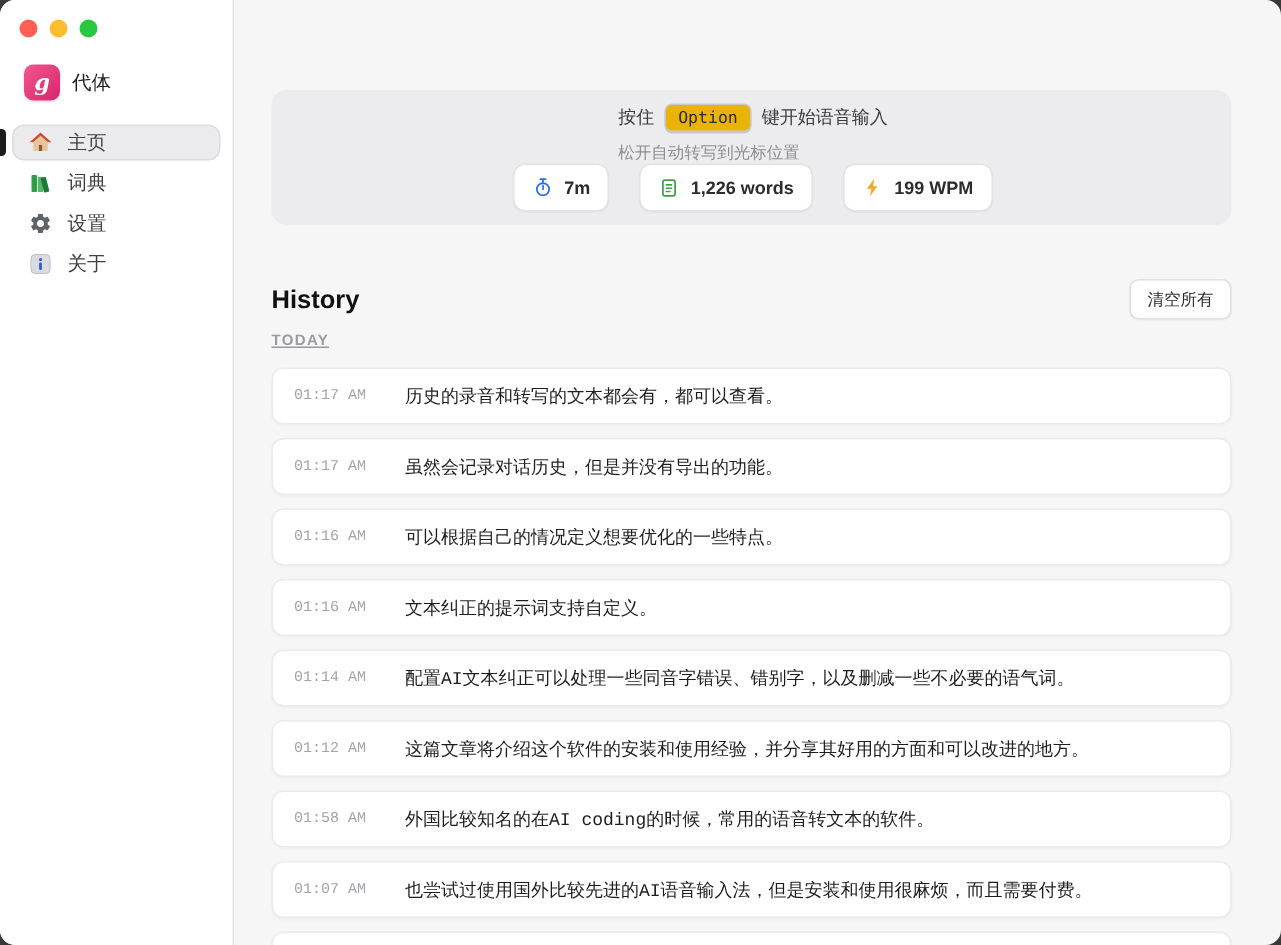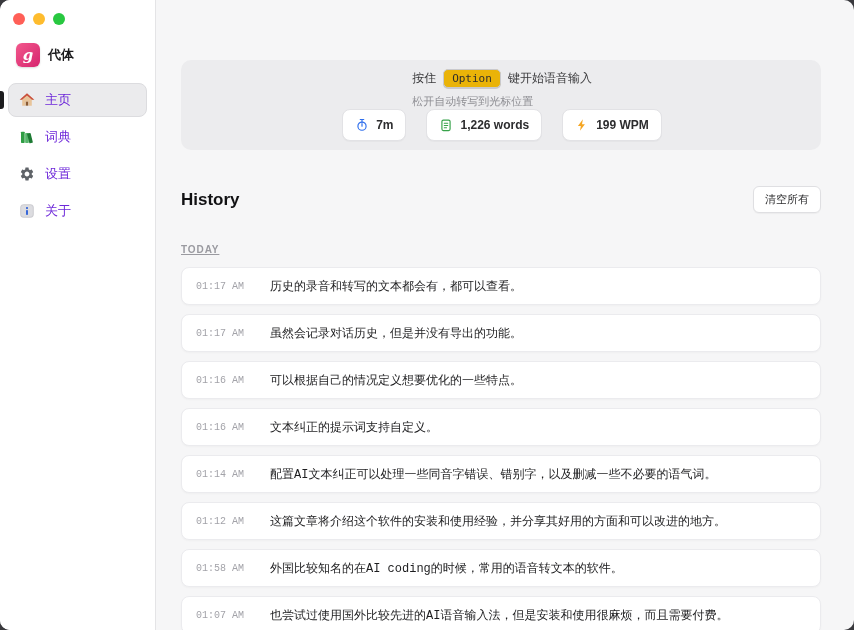--- a/index.html
+++ b/index.html
@@ -28,31 +28,31 @@
   .tl { width: 12px; height: 12px; border-radius: 50%; }
   .app-row { display: flex; align-items: center; gap: 8px; padding: 18px 0 0 16px; }
   .logo {
     width: 24px; height: 24px; border-radius: 6px;
     background: linear-gradient(135deg, #f2588c, #d6246e);
     color: #fff; font-family: "DejaVu Serif", serif;
     font-weight: bold; font-style: italic; font-size: 15px;
     display: flex; align-items: center; justify-content: center;
     box-shadow: 0 1px 2px rgba(0,0,0,0.15);
   }
-  .app-name { font-size: 13px; font-weight: 700; color: #1c1c1e; }
+  .app-name { font-size: 13px; font-weight: 400; color: #1c1c1e; }
   .nav { margin-top: 16px; }
   .nav-item {
     position: relative;
     display: flex; align-items: center;
-    height: 34px;
+    height: 24px;
     margin: 3px 8px;
     padding: 0 9px;
     border-radius: 8px;
     border: 1px solid transparent;
-    font-size: 13px; color: #6d28d9;
+    font-size: 13px; color: #404040;
     cursor: default;
   }
   .nav-item.active {
     background: #ebebed;
     border-color: #dcdcdf;
   }
   .active-bar {
     display: none;
     position: absolute; left: -9px; top: 50%;
     transform: translateY(-50%);
@@ -110,21 +110,21 @@
     background: #ffffff;
     border: 1px solid #dfdfe2;
     border-radius: 6px;
     padding: 5px 11px;
     font-size: 11px; color: #2c2c2e;
     font-family: inherit;
     box-shadow: 0 1px 1px rgba(0,0,0,0.04);
     cursor: pointer;
   }
   .day-label {
-    margin-top: 31px;
+    margin-top: 9px;
     font-size: 10px; font-weight: 700;
     letter-spacing: 0.9px;
     color: #9a9aa0;
     text-decoration: underline;
   }
   .history-list { margin-top: 12px; }
   .history-row {
     background: #ffffff;
     border: 1px solid #ebebee;
     border-radius: 8px;

